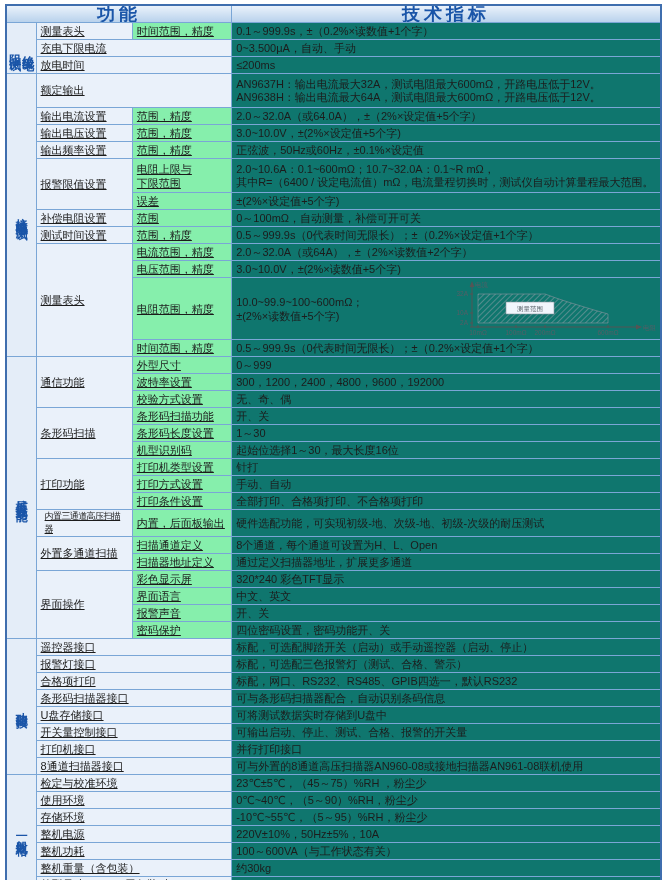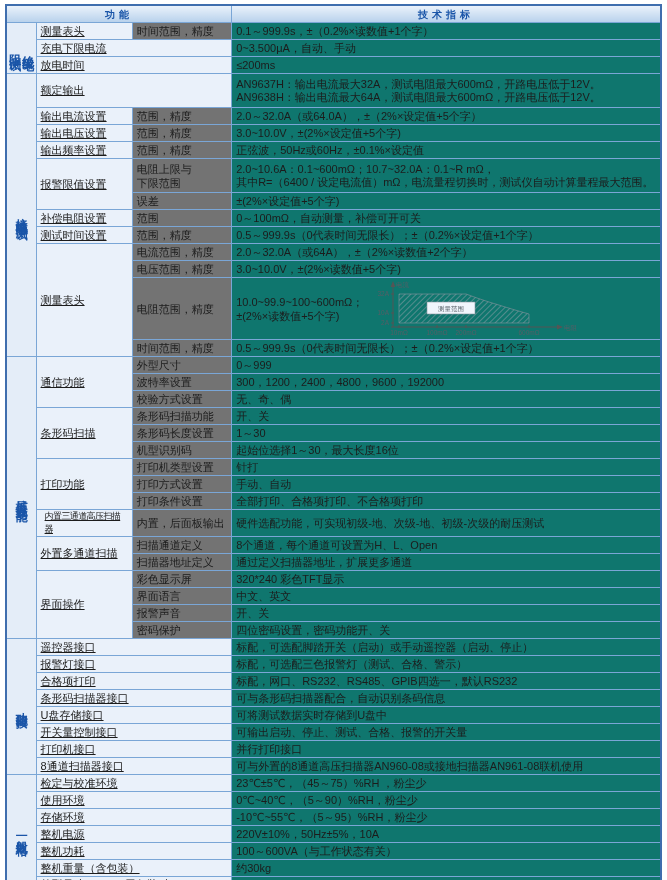--- a/index.html
+++ b/index.html
@@ -15,41 +15,41 @@
   }
   th,td{
     border:1px solid #7aa6d6;
     font-size:11px;color:#1c1c1c;
     padding:0 4px;line-height:13px;
     overflow:hidden;
   }
   thead th{
     height:16px;
     background:linear-gradient(180deg,#eaf2fb 0%,#b9d2ec 100%);
-    color:#1a55a8;font-weight:bold;font-size:10px;text-align:center;
+    color:#1a55a8;font-weight:bold;font-size:18px;text-align:center;
     letter-spacing:4px;
   }
   tbody tr{height:17px;}
   tr.tall2{height:34px;}
   tr.chart-row{height:62px;}
   td.sec{
     padding:0;text-align:center;vertical-align:middle;
     color:#1a55a8;font-weight:bold;background:#e4edf8;
   }
   .vtext{
     writing-mode:vertical-rl;text-orientation:upright;
     letter-spacing:2px;font-size:12px;display:inline-block;
   }
   .sec-cols{display:flex;flex-direction:row-reverse;justify-content:center;}
   td.grp{background:#eaf1fa;text-decoration:underline;}
   td.grp.small{font-size:9px;letter-spacing:-0.6px;padding:0 8px;}
-  td.sub{background:#737373;}
+  td.sub{background:#86efac;text-decoration:underline;}
   td.val{background:#0f766e;}
   td.val.with-chart{padding:0 2px 0 4px;}
-  .chart-flex{display:flex;align-items:center;}
+  .chart-flex{display:flex;align-items:center;justify-content:space-between;}
   .val-lines div,.sub div{line-height:14px;}
   .ct{font-size:6.5px;fill:#555e66;}
   svg{display:block;}
 </style>
 </head>
 <body>
 
 <div class="page">
   <table class="spec">
     <colgroup>

